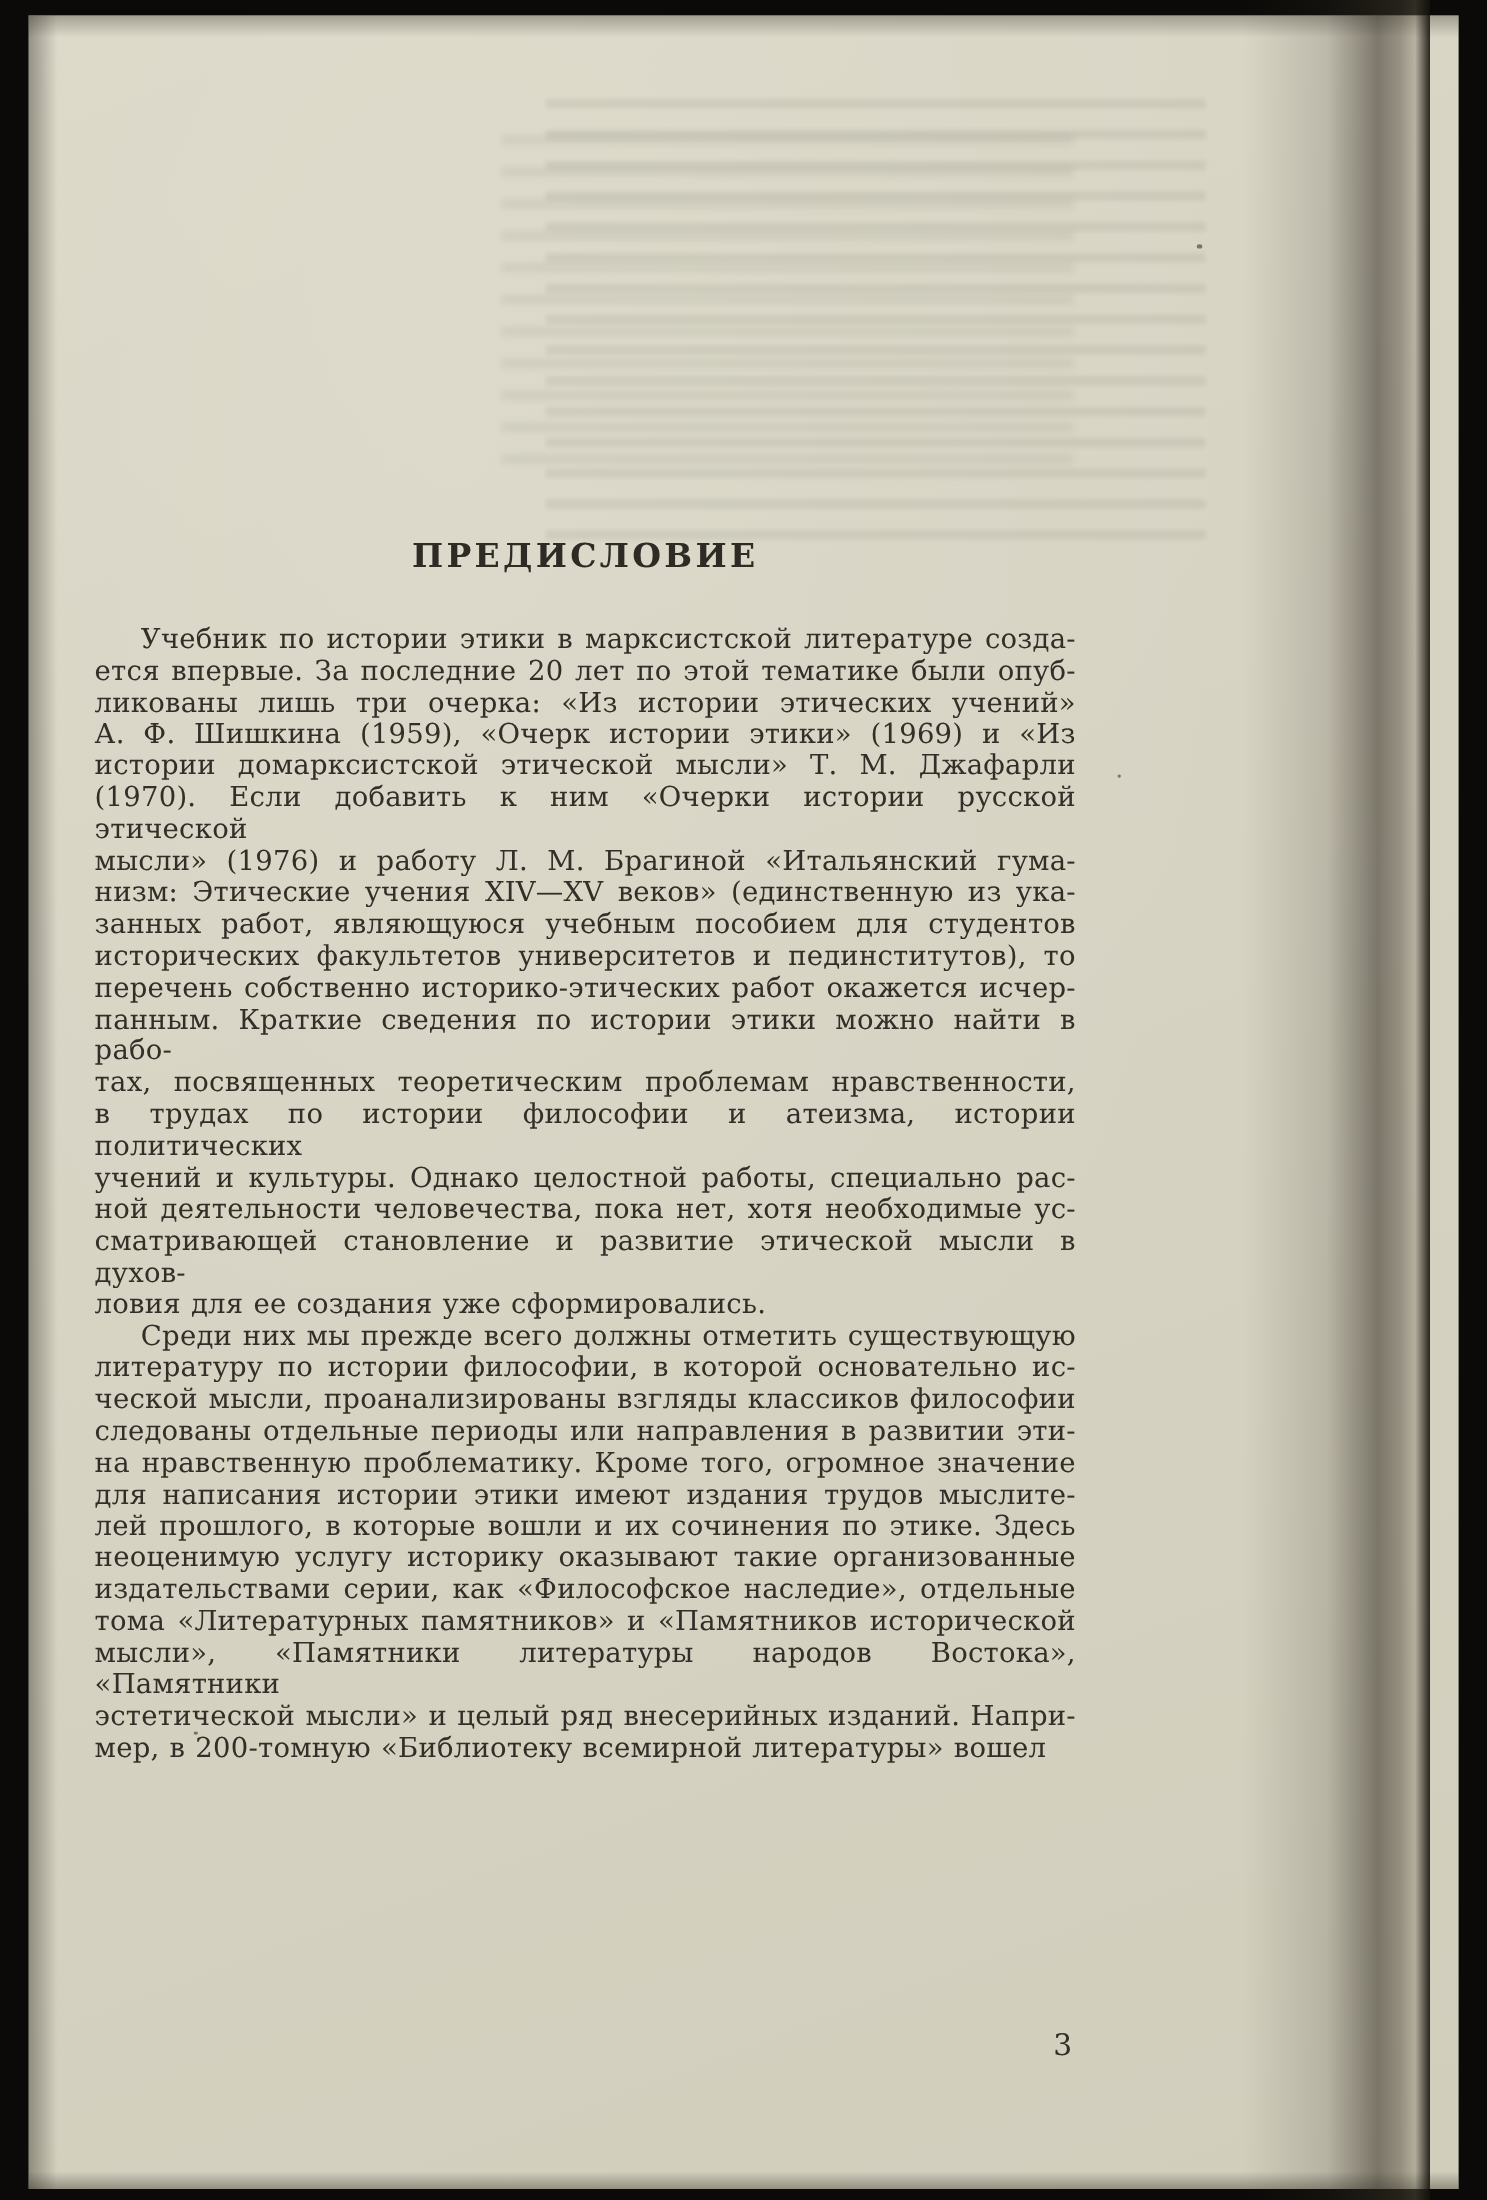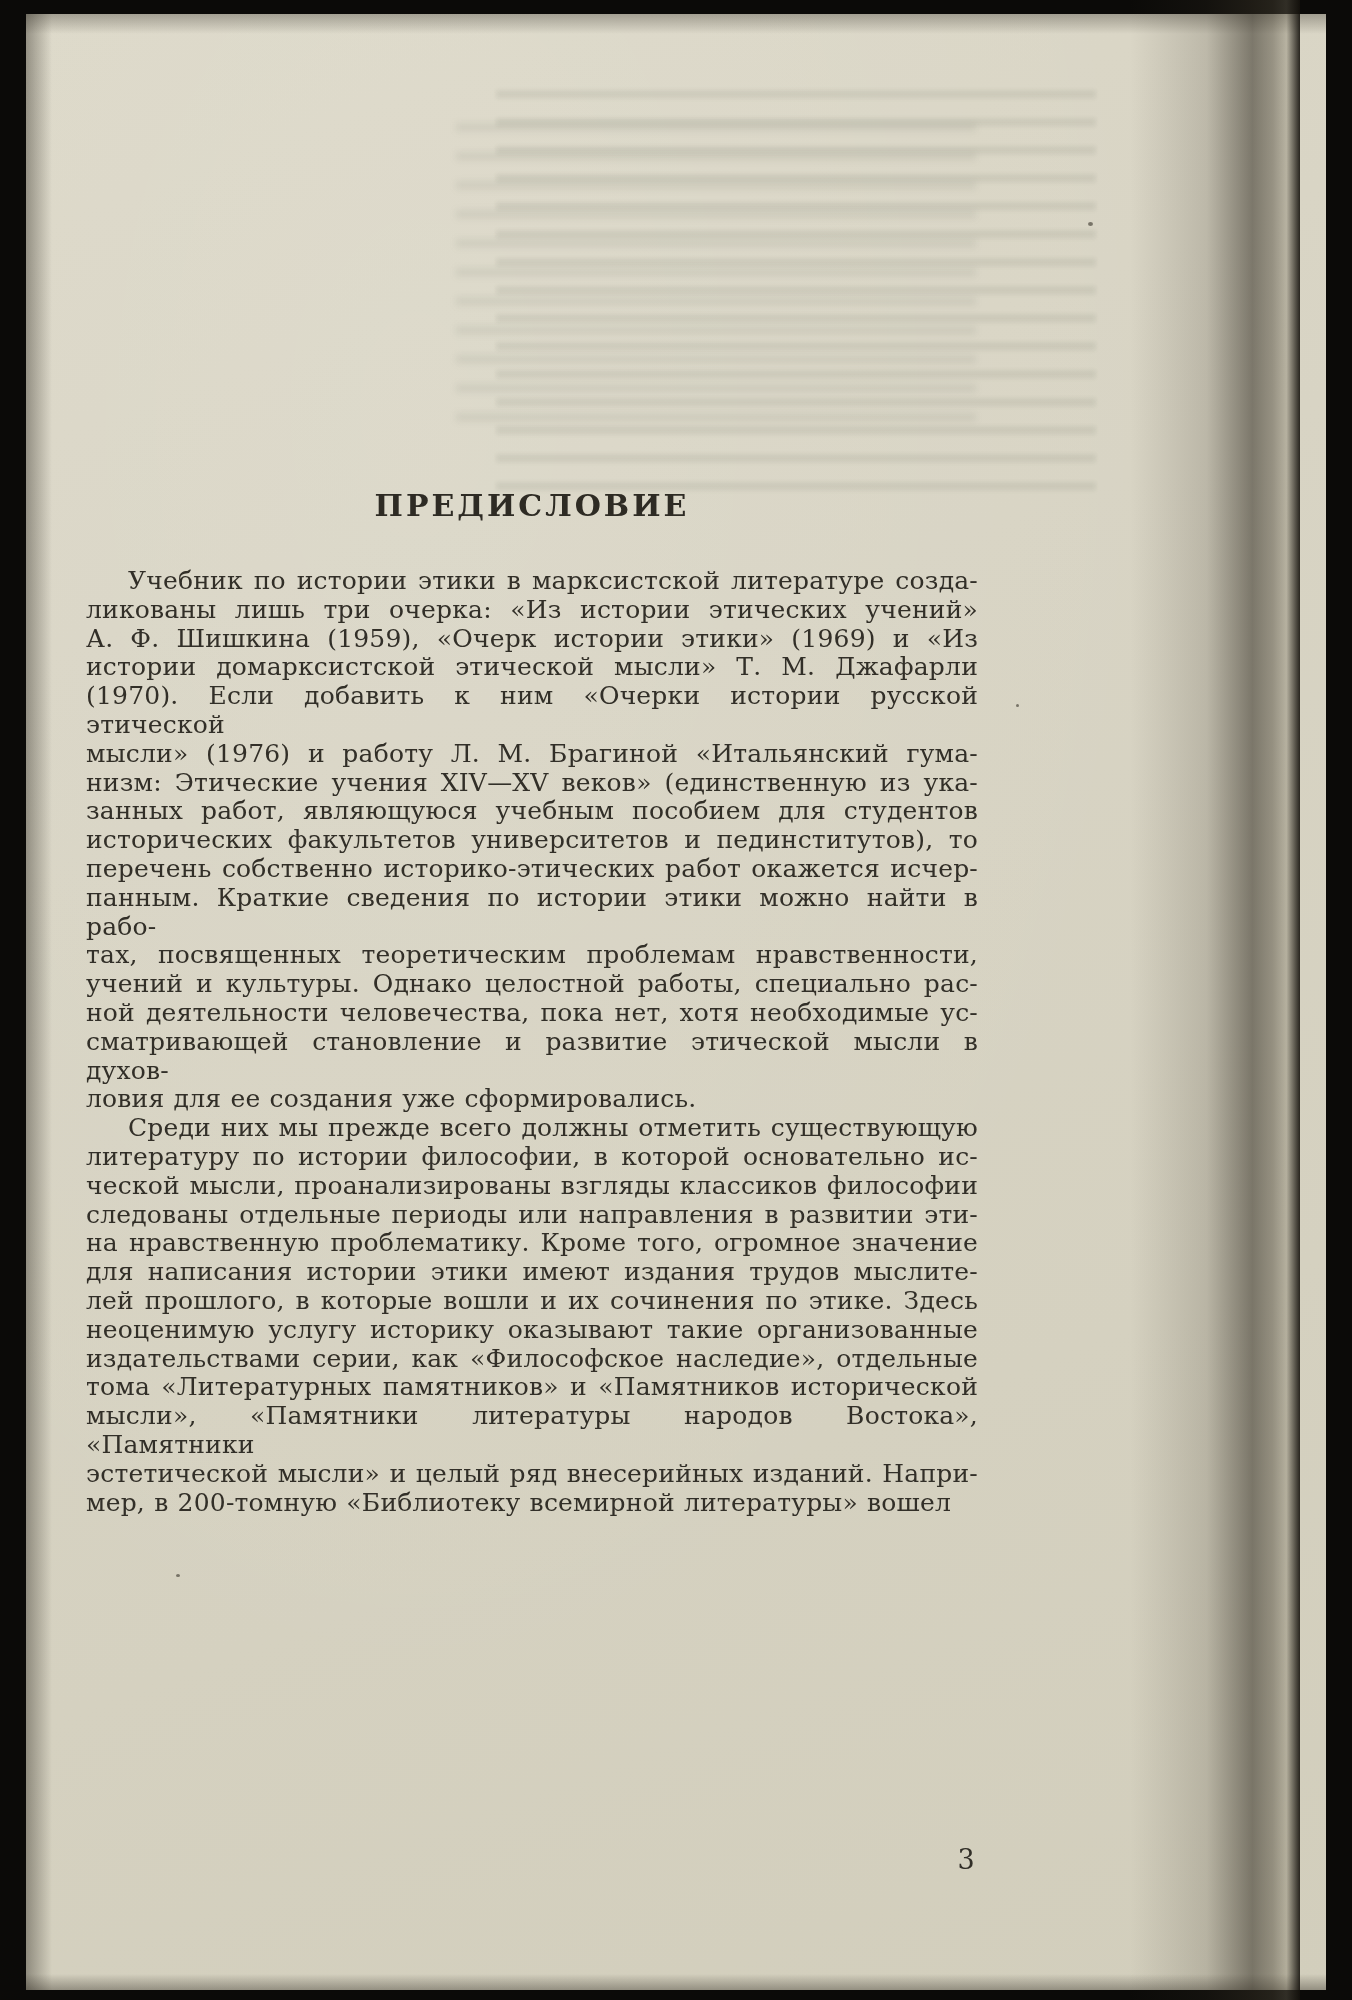--- a/index.html
+++ b/index.html
@@ -149,31 +149,33 @@
     <div id="bleed2"></div>
 
     <div class="speck" style="left:1062px; top:208px;"></div>
     <div class="speck" style="left:150px; top:1560px; width:4px; height:3px;"></div>
     <div class="speck" style="left:990px; top:690px; width:3px; height:3px;"></div>
 
     <div id="text-block">
       <h1 id="heading">ПРЕДИСЛОВИЕ</h1>
       <div class="paragraph">
           <div class="line indent">Учебник по истории этики в марксистской литературе созда-</div>
+          <div class="line">ется впервые. За последние 20 лет по этой тематике были опуб-</div>
           <div class="line">ликованы лишь три очерка: «Из истории этических учений»</div>
           <div class="line">А. Ф. Шишкина (1959), «Очерк истории этики» (1969) и «Из</div>
           <div class="line">истории домарксистской этической мысли» Т. М. Джафарли</div>
           <div class="line">(1970). Если добавить к ним «Очерки истории русской этической</div>
           <div class="line">мысли» (1976) и работу Л. М. Брагиной «Итальянский гума-</div>
           <div class="line">низм: Этические учения XIV—XV веков» (единственную из ука-</div>
           <div class="line">занных работ, являющуюся учебным пособием для студентов</div>
           <div class="line">исторических факультетов университетов и пединститутов), то</div>
           <div class="line">перечень собственно историко-этических работ окажется исчер-</div>
           <div class="line">панным. Краткие сведения по истории этики можно найти в рабо-</div>
           <div class="line">тах, посвященных теоретическим проблемам нравственности,</div>
+          <div class="line">в трудах по истории философии и атеизма, истории политических</div>
           <div class="line">учений и культуры. Однако целостной работы, специально рас-</div>
           <div class="line">ной деятельности человечества, пока нет, хотя необходимые ус-</div>
           <div class="line">сматривающей становление и развитие этической мысли в духов-</div>
           <div class="line last">ловия для ее создания уже сформировались.</div>
         </div>
       <div class="paragraph">
           <div class="line indent">Среди них мы прежде всего должны отметить существующую</div>
           <div class="line">литературу по истории философии, в которой основательно ис-</div>
           <div class="line">ческой мысли, проанализированы взгляды классиков философии</div>
           <div class="line">следованы отдельные периоды или направления в развитии эти-</div>

